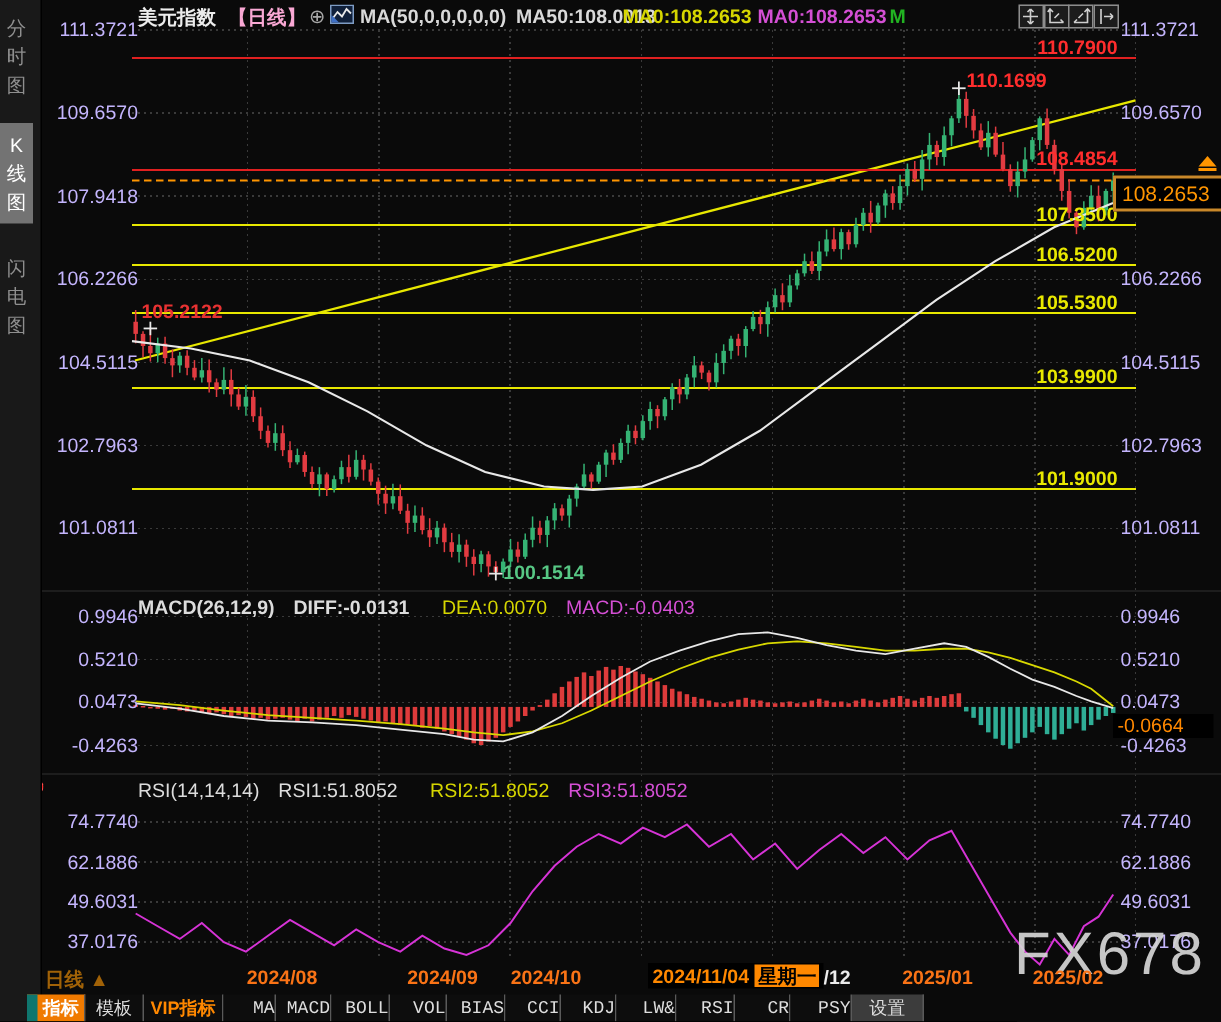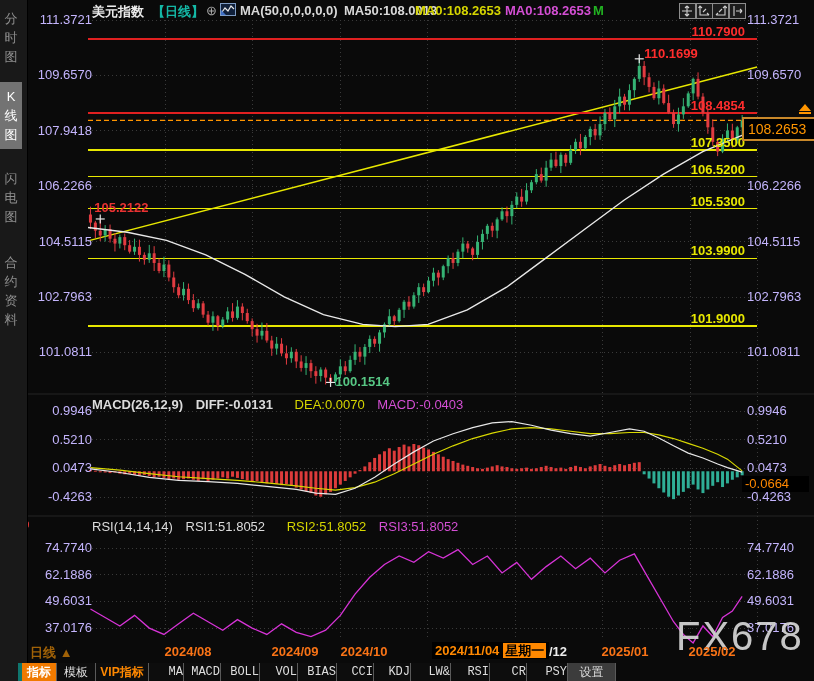--- a/index.html
+++ b/index.html
@@ -37,21 +37,21 @@
             font-size:13px;font-weight:bold;line-height:17px;padding:0 3px;z-index:7;white-space:nowrap;}
   #date-box .wd{background:#ff8800;color:#000;padding:0 2px;margin-left:4px;}
   #after-date{position:absolute;left:549px;top:644px;color:#ececec;font-size:13px;font-weight:bold;z-index:6;}
   
   #watermark{position:absolute;left:676px;top:614px;font-size:40px;color:#d6d6d6;letter-spacing:2px;
              opacity:.92;z-index:5;font-weight:normal;}
   
   #toolbar{position:absolute;left:18px;top:663px;height:18px;z-index:8;display:flex;}
   .tb{height:18px;line-height:18px;text-align:center;color:#dedede;font-size:12px;
       border-right:1px solid #5a5a5a;background:#0d0d0d;cursor:pointer;box-sizing:border-box;}
-  .tb.first{border-left:4px solid #0f766e;}
+  .tb.first{border-left:7px solid #0f766e;}
   .tb.mono{font-family:"Liberation Mono",monospace;text-align:right;}
   .tb.active{background:#f07a00;color:#fff;font-weight:bold;}
   .tb.vip{color:#ff8800;font-weight:bold;}
   .tb.settings{background:#3c3c3c;}
   
   #alarm-icon{position:absolute;left:18px;top:519px;width:7px;height:7px;border-radius:50%;
               background:#ff3030;border:2px dotted #ff5050;z-index:6;}
   svg{position:absolute;left:0;top:0;z-index:1;}
   #plot-hit{position:absolute;left:88px;top:18px;width:670px;height:622px;z-index:0;}
 </style>
@@ -514,28 +514,25 @@
   <div id="sidebar">
       <div class="side-wrap" style="top: 4px;">
         <div class="side-item">分时图</div>
       </div>
       <div class="side-wrap active" style="top: 82px;">
         <div class="side-item">K线图</div>
       </div>
       <div class="side-wrap" style="top: 164px;">
         <div class="side-item">闪电图</div>
       </div>
-      <div class="side-wrap" style="top: 248px;">
-        <div class="side-item">合约资料</div>
-      </div>
     </div>
 
   
   <span class="hseg" style="left:92px;color:#ececec;">美元指数</span>
-  <span class="hseg" style="left:152px;color:#14b8a6;">【日线】</span>
+  <span class="hseg" style="left:152px;color:#f9a8d4;">【日线】</span>
   <span class="hseg" style="left:206px;color:#a8a8a8;font-weight:normal;">⊕</span>
   <span class="hseg" style="left:220px;">
       <svg width="16" height="13">
         <rect x="0.5" y="0.5" width="15" height="12" fill="#10203a" stroke="#7e9cc4"></rect>
         <polyline points="2,9 5,5 8,8 11,3 14,6" fill="none" stroke="#e8e8e8" stroke-width="1.2"></polyline>
         <path d="M1,12 L6,12 L1,7 Z" fill="#3f6fc4"></path>
       </svg>
     </span>
   <span class="hseg" style="left:240px;color:#d9d9d9;">MA(50,0,0,0,0,0)</span>
   <span class="hseg" style="left:344px;color:#d9d9d9;">MA50:108.0013</span>

